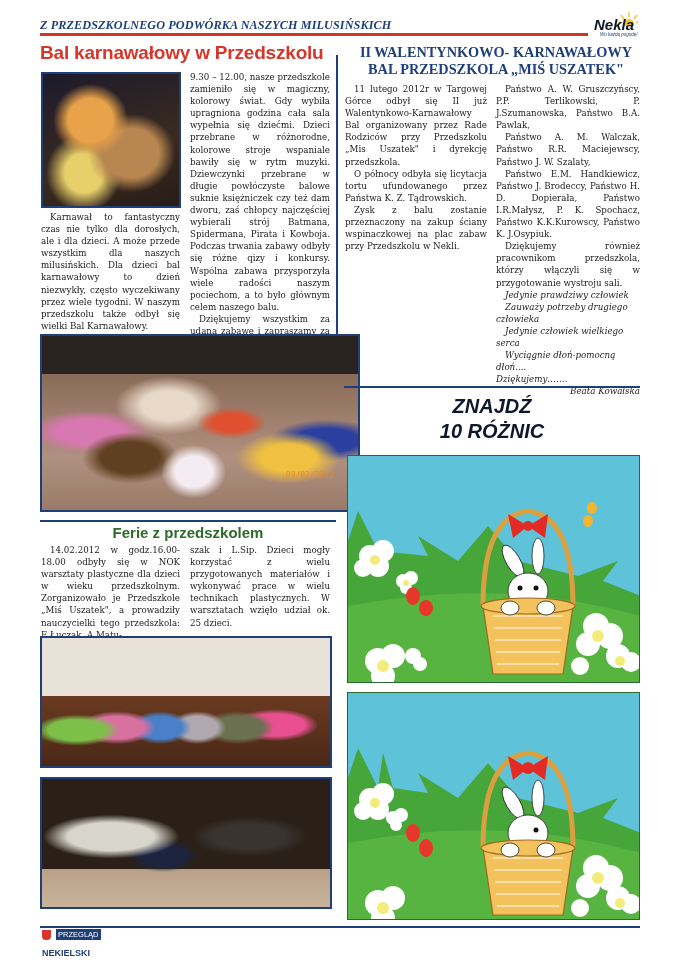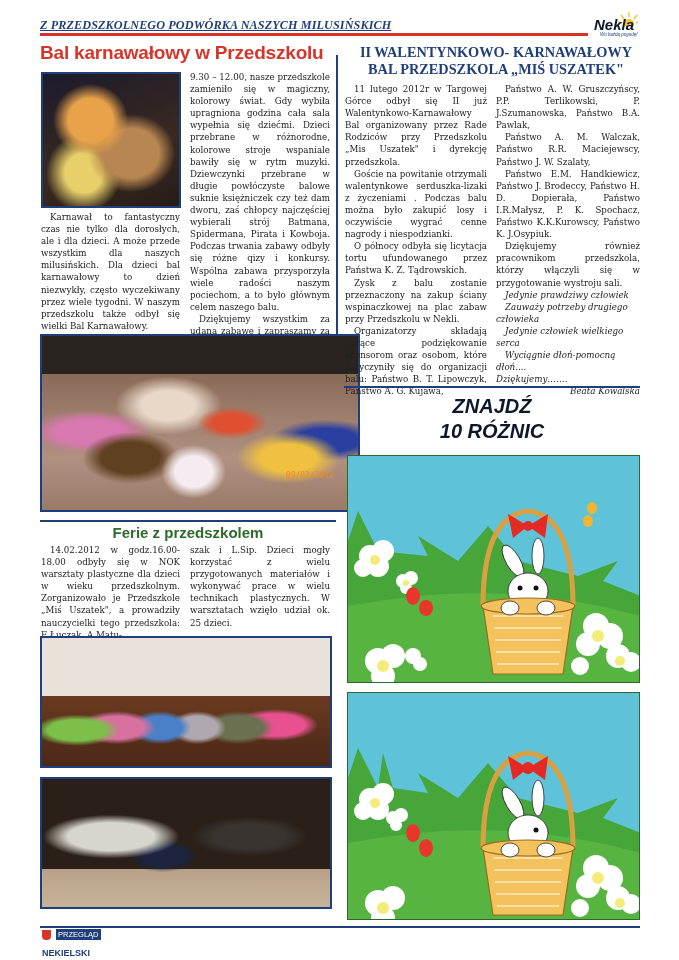--- a/index.html
+++ b/index.html
@@ -1,21 +1,21 @@
 <!DOCTYPE html>
 <html><head>
 <meta charset="utf-8">
 <style>
   * { box-sizing: border-box; margin: 0; padding: 0; }
   html, body { width: 679px; height: 960px; background: #fff; overflow: hidden; }
   body { position: relative; font-family: "DejaVu Serif", serif; color: #1a1a1a; }
   .abs { position: absolute; }
 
   
-  .hdr-title { left: 40px; top: 18px; font-family: "Liberation Serif", serif; font-style: italic; font-weight: bold; font-size: 12.2px; color: #1f3f7a; letter-spacing: 0.1px; text-decoration: underline; }
+  .hdr-title { left: 40px; top: 18px; font-family: "Liberation Serif", serif; font-style: italic; font-weight: bold; font-size: 12.2px; color: #1f3f7a; letter-spacing: 0.1px; }
   .hdr-line { left: 40px; top: 33px; width: 548px; height: 3px; background: #d7322a; }
   .logo { left: 588px; top: 12px; width: 50px; height: 30px; }
   .logo-text { position: absolute; left: 6px; top: 4px; font-family: "Liberation Sans", sans-serif; font-style: italic; font-weight: bold; font-size: 15px; color: #0f172a; }
   .logo-sub { position: absolute; left: 12px; top: 20px; font-family: "Liberation Sans", sans-serif; font-style: italic; font-size: 4.5px; color: #1f3f7a; white-space: nowrap; }
   .logo-sun { position: absolute; left: 30px; top: 0; width: 20px; height: 14px; }
 
   
   .h1-red { left: 40px; top: 42px; font-family: "Liberation Sans", sans-serif; font-weight: bold; font-size: 19px; color: #d8352a; letter-spacing: -0.2px; white-space: nowrap; }
   .col-divider { left: 336px; top: 55px; width: 2px; height: 455px; background: #1f3f7a; }
 
@@ -140,24 +140,22 @@
 <div class="abs photo photo3" title="six children holding handmade bottle crafts"></div>
 <div class="abs photo photo4" title="woman and two boys at an art table"></div>
 
 <div class="abs h1-blue">
   <div>II WALENTYNKOWO- KARNAWAŁOWY</div>
   <div>BAL PRZEDSZKOLA „MIŚ USZATEK"</div>
 </div>
 
 <div class="abs body-text col3a">
   <p>11 lutego 2012r w Targowej Górce odbył się II już Walentynkowo-Karnawałowy Bal organizowany przez Rade Rodziców przy Przedszkolu „Mis Uszatek" i dyrekcję przedszkola.</p>
-  <p>Goście na powitanie otrzymali walentynkowe serduszka-lizaki z życzeniami . Podczas balu można było zakupić losy i oczywiście wygrać cenne nagrody i niespodzianki.</p>
   <p>O północy odbyła się licytacja tortu ufundowanego przez Państwa K. Z. Tądrowskich.</p>
   <p>Zysk z balu zostanie przeznaczony na zakup ściany wspinaczkowej na plac zabaw przy Przedszkolu w Nekli.</p>
-  <p>Organizatorzy składają gorące podziękowanie sponsorom oraz osobom, które przyczyniły się do organizacji balu: Państwo B. T. Lipowczyk, Państwo A. G. Kujawa,</p>
 </div>
 <div class="abs body-text col3b">
   <p>Państwo A. W. Gruszczyńscy, P.P. Terlikowski, P. J.Szumanowska, Państwo B.A. Pawlak,</p>
   <p>Państwo A. M. Walczak, Państwo R.R. Maciejewscy, Państwo J. W. Szalaty,</p>
   <p>Państwo E.M. Handkiewicz, Państwo J. Brodeccy, Państwo H. D. Dopierała, Państwo I.R.Małysz, P. K. Spochacz, Państwo K.K.Kurowscy, Państwo K. J.Osypiuk.</p>
   <p>Dziękujemy również pracownikom przedszkola, którzy włączyli się w przygotowanie wystroju sali.</p>
   <div style="font-style:italic;text-align:left;">
     <p>Jedynie prawdziwy człowiek</p>
     <p>Zauważy potrzeby drugiego człowieka</p>
     <p>Jedynie człowiek wielkiego serca</p>

